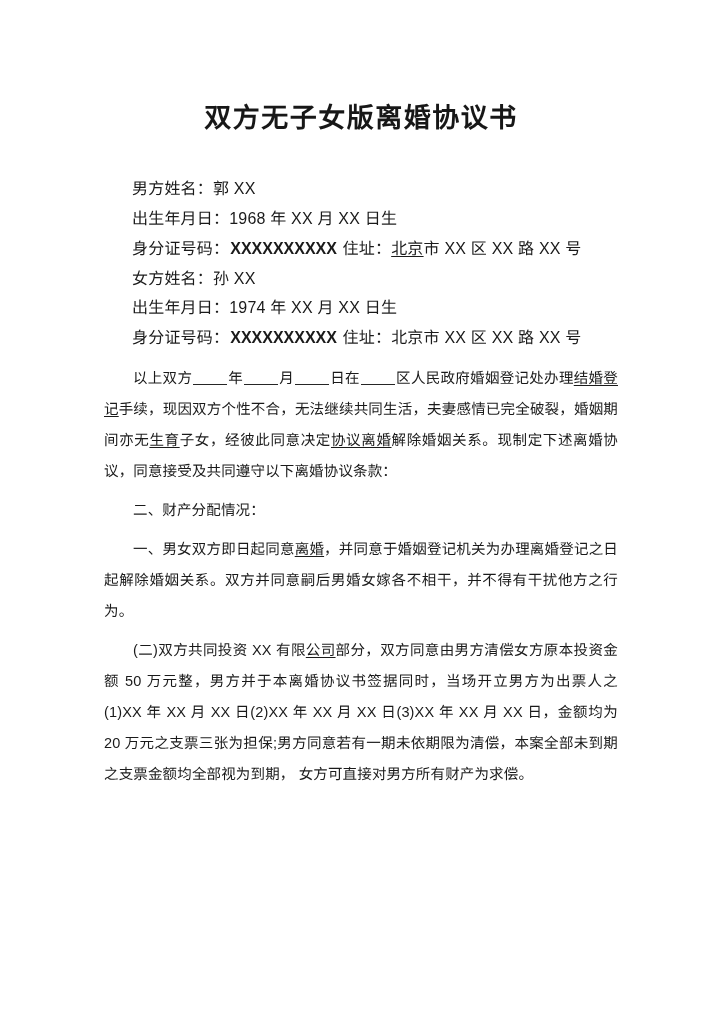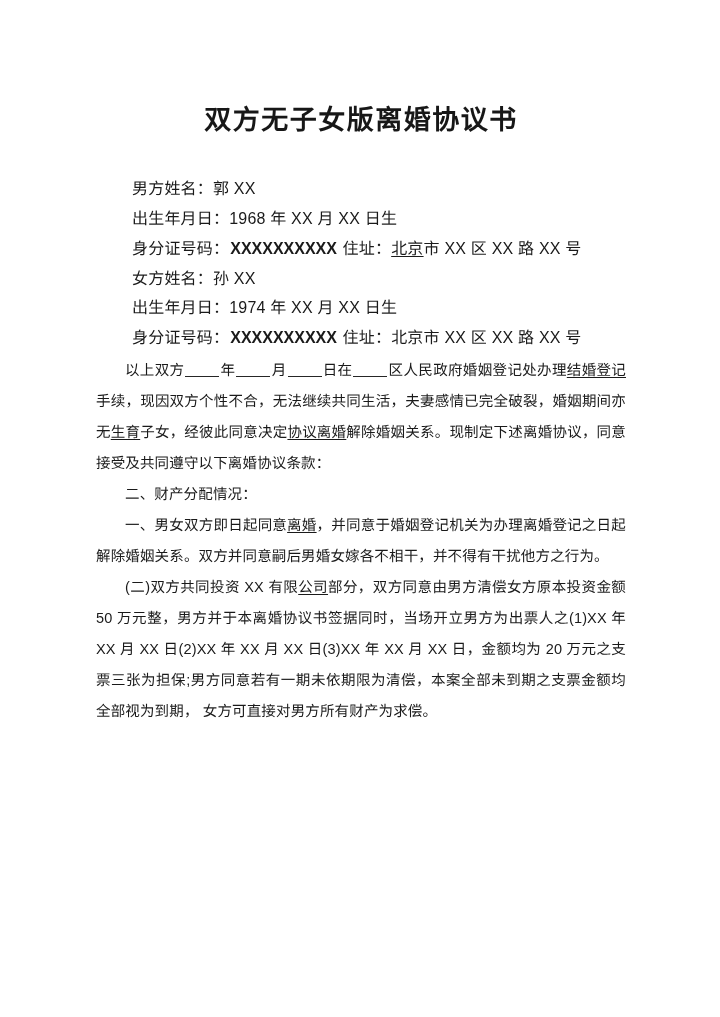--- a/index.html
+++ b/index.html
@@ -27,21 +27,21 @@
 
   .content {
     position: absolute;
     left: 96px;
     top: 0;
     width: 530px;
   }
 
   
   .doc-title {
-    font-family: Liberation Sans, sans-serif;
+    font-family: Liberation Mono, monospace;
     font-size: 27px;
     font-weight: 600;
     text-align: center;
     letter-spacing: 1.5px;
     color: #171717;
     margin: 0;
     padding-top: 104px;
     padding-bottom: 0;
     line-height: 1.2;
   }
@@ -58,21 +58,21 @@
     letter-spacing: 0.2px;
   }
 
   
   .para {
     font-size: 14.5px;
     line-height: 31px;
     text-align: justify;
     text-justify: inter-ideograph;
     text-indent: 2em;
-    margin: 0;
+    margin: 8px;
     letter-spacing: 0.15px;
   }
   .para + .para {
     margin-top: 0;
   }
 
   
   .gap-sm { height: 2px; }
 
   

